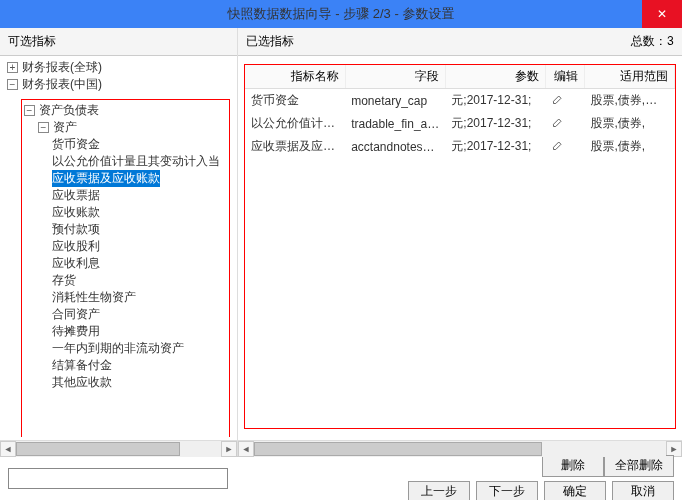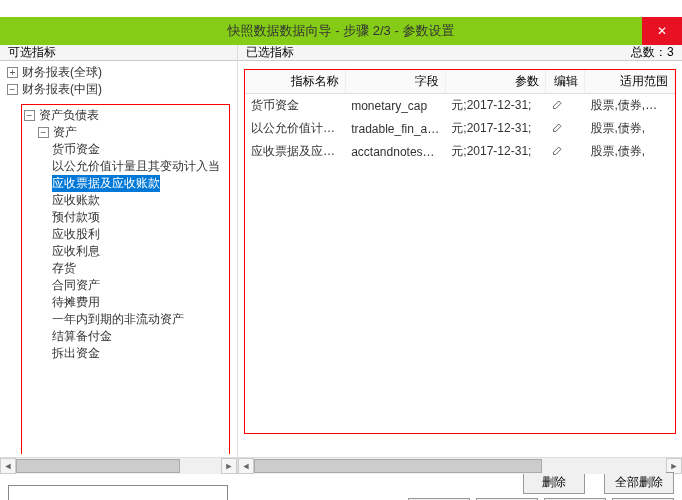--- a/index.html
+++ b/index.html
@@ -1,23 +1,23 @@
 <!DOCTYPE html>
 <html><head>
 <meta charset="utf-8">
 <style>
 * { box-sizing: border-box; margin: 0; padding: 0; font-family: "Microsoft YaHei", sans-serif; font-size: 12px; }
 body { width: 682px; height: 500px; background: #fff; position: relative; overflow: hidden; }
-.titlebar { height: 28px; background: #84cc16; display: flex; align-items: center; justify-content: center; position: relative; margin-top: 17px; }
+.titlebar { height: 28px; background: #3b82f6; display: flex; align-items: center; justify-content: center; position: relative; }
 .titlebar-title { color: #333; font-size: 13px; }
 .close-btn { position: absolute; right: 0; top: 0; width: 40px; height: 28px; background: #E81123; color: #fff; display: flex; align-items: center; justify-content: center; font-size: 14px; cursor: pointer; }
 .body { display: flex; height: 428px; }
 .panel-left { width: 238px; border-right: 1px solid #ddd; display: flex; flex-direction: column; }
 .panel-right { flex: 1; display: flex; flex-direction: column; }
-.panel-header { height: 16px; display: flex; align-items: center; padding: 0 8px; border-bottom: 1px solid #ccc; background: #f5f5f5; }
+.panel-header { height: 28px; display: flex; align-items: center; padding: 0 8px; border-bottom: 1px solid #ccc; background: #f5f5f5; }
 .panel-header .right { margin-left: auto; font-family: Liberation Mono, monospace; }
 .tree-wrap { flex: 1; position: relative; overflow: hidden; border: 1px solid #fff; margin: 2px; }
 .tree-inner { border: 1px solid red; margin: 6px 4px 6px 18px; height: 365px; padding: 2px 0 2px 2px; overflow: hidden; }
 .tree-node { display: flex; align-items: center; height: 17px; white-space: nowrap; color: #333; cursor: pointer; }
 .expander { width: 11px; height: 11px; border: 1px solid #888; margin-right: 4px; display: inline-flex; align-items: center; justify-content: center; font-size: 10px; line-height: 1; background: #fff; color: #555; }
 .lvl0 { padding-left: 0px; }
 .lvl1 { padding-left: 14px; }
 .lvl2 { padding-left: 28px; }
 .tree-node.sel .lbl { background: #0078D7; color: #fff; }
 .table-wrap { flex: 1; position: relative; margin: 2px; overflow: hidden; }
@@ -27,21 +27,21 @@
 td { padding: 3px 6px; height: 18px; white-space: nowrap; overflow: hidden; text-overflow: ellipsis; max-width: 90px; color: #333; }
 .edit-icon svg { width: 12px; height: 12px; }
 .hscroll { height: 16px; background: #f0f0f0; display: flex; align-items: center; border-top: 1px solid #ddd; }
 .hscroll .arrow { width: 16px; height: 16px; border: 1px solid #ccc; background: #f5f5f5; display: flex; align-items: center; justify-content: center; font-size: 9px; color: #666; }
 .hscroll .track { flex: 1; height: 16px; background: #f0f0f0; position: relative; }
 .hscroll .thumb { position: absolute; left: 0; top: 1px; height: 14px; background: #ccc; border: 1px solid #aaa; }
 .footer { height: 44px; border-top: 1px solid #ccc; display: flex; align-items: center; padding: 0 8px; gap: 6px; }
 .footer input[type=text] { width: 220px; height: 21px; border: 1px solid #888; padding: 0 4px; }
 button.std { min-width: 62px; height: 22px; background: #f0f0f0; border: 1px solid #999; cursor: pointer; padding: 0 10px; }
 .footer-rows { display: flex; flex-direction: column; gap: 4px; flex: 1; }
-.footer-top { display: flex; align-items: center; gap: 19px; justify-content: flex-end; }
+.footer-top { display: flex; align-items: center; gap: 0; justify-content: flex-end; }
 .footer-bottom { display: flex; align-items: center; gap: 6px; justify-content: flex-end; }
 .footer-left { display: flex; align-items: center; }
 .pre-tree { padding-left: 4px; }
 .pre-tree .tree-node { height: 17px; }
 </style>
 </head>
 <body>
 
 <div class="titlebar">
   <span class="titlebar-title">快照数据数据向导 - 步骤 2/3 - 参数设置</span>
@@ -79,48 +79,54 @@
             <div class="tree-node lvl2">
               <span class="lbl">货币资金</span>
             </div>
             <div class="tree-node lvl2">
               <span class="lbl">以公允价值计量且其变动计入当</span>
             </div>
             <div class="tree-node lvl2 sel">
               <span class="lbl">应收票据及应收账款</span>
             </div>
             <div class="tree-node lvl2">
+              <span class="lbl">应收票据</span>
+            </div>
+            <div class="tree-node lvl2">
               <span class="lbl">应收账款</span>
             </div>
             <div class="tree-node lvl2">
               <span class="lbl">预付款项</span>
             </div>
             <div class="tree-node lvl2">
               <span class="lbl">应收股利</span>
             </div>
             <div class="tree-node lvl2">
               <span class="lbl">应收利息</span>
             </div>
             <div class="tree-node lvl2">
               <span class="lbl">存货</span>
             </div>
             <div class="tree-node lvl2">
+              <span class="lbl">消耗性生物资产</span>
+            </div>
+            <div class="tree-node lvl2">
               <span class="lbl">合同资产</span>
             </div>
             <div class="tree-node lvl2">
               <span class="lbl">待摊费用</span>
             </div>
             <div class="tree-node lvl2">
               <span class="lbl">一年内到期的非流动资产</span>
             </div>
             <div class="tree-node lvl2">
               <span class="lbl">结算备付金</span>
             </div>
             <div class="tree-node lvl2">
-              <span class="lbl">拆出资金</span>
+              <span class="lbl">其他应收款</span>
             </div>
           </div>
       </div>
     </div>
     <div class="hscroll">
       <div class="arrow">◄</div>
       <div class="track">
           <div class="thumb" style="width:80%"></div>
         </div>
       <div class="arrow">►</div>

